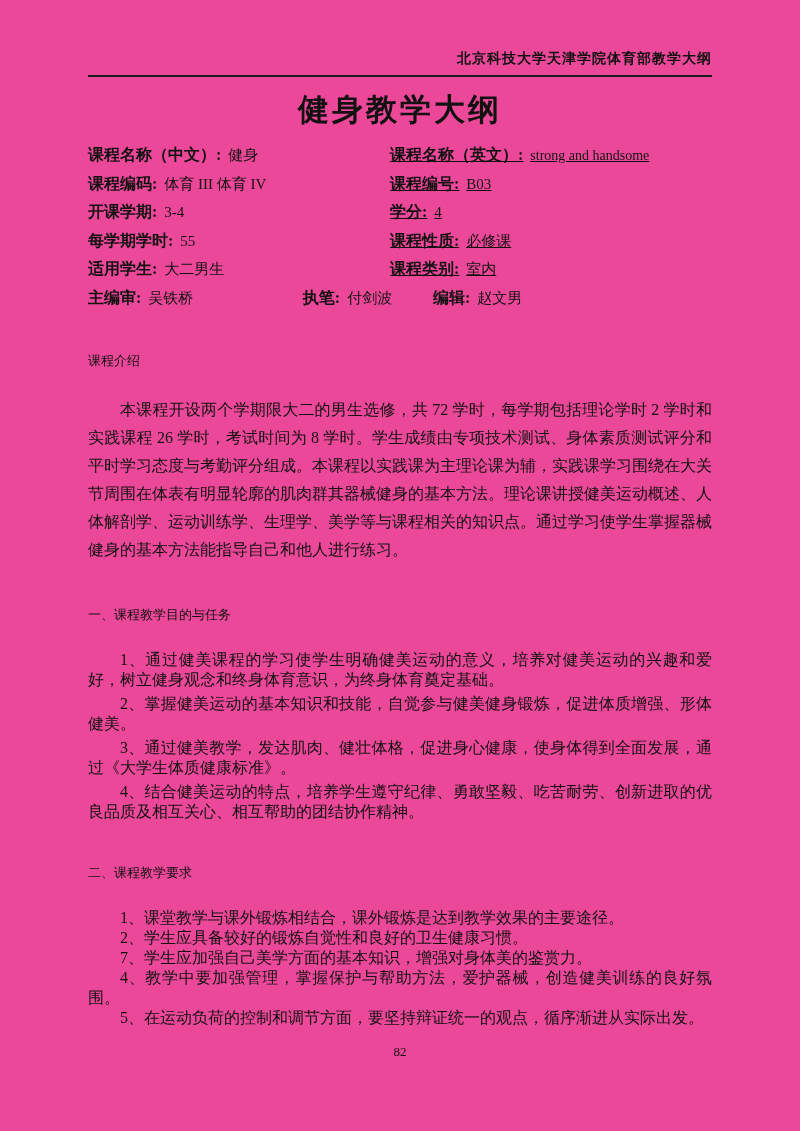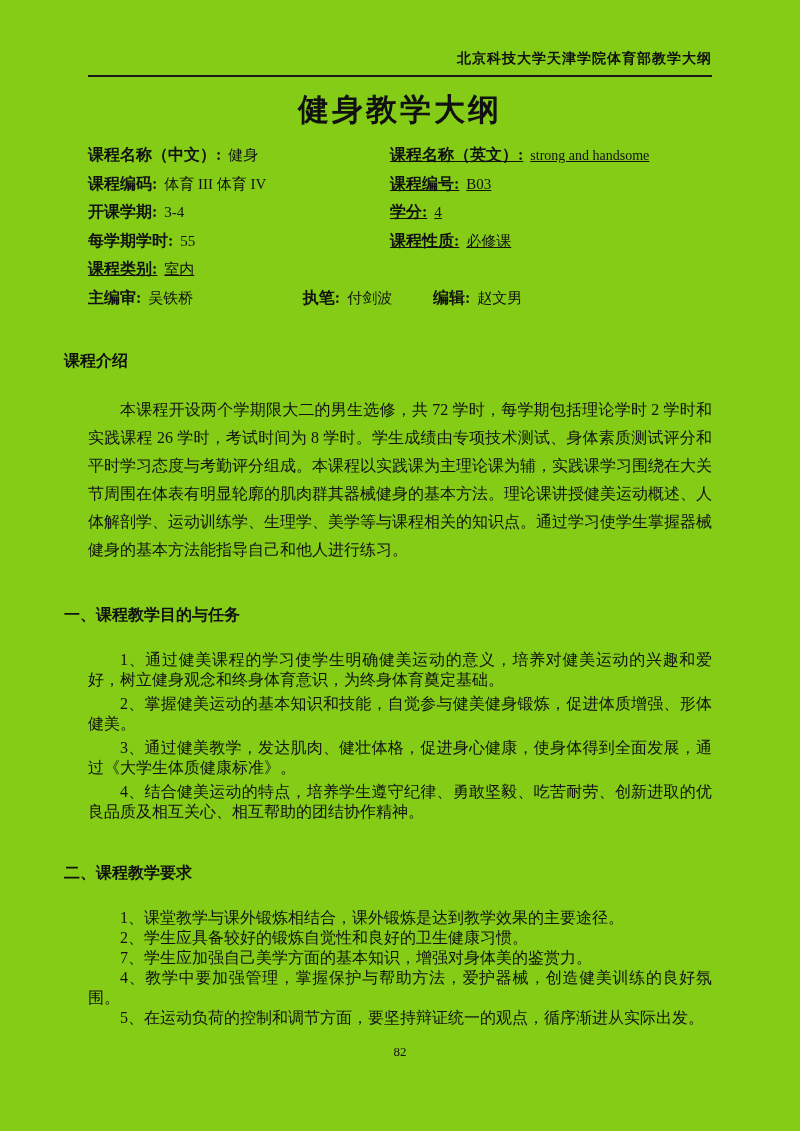--- a/index.html
+++ b/index.html
@@ -7,21 +7,21 @@
     padding: 0;
     background: #e8e8e8;
     font-family: "Liberation Serif", "DejaVu Serif", serif;
     color: #111;
   }
   .page {
     position: relative;
     width: 800px;
     height: 1131px;
     margin: 0 auto;
-    background: #84cc16;
+    background: #ec4899;
     overflow: hidden;
     box-sizing: border-box;
   }
   .header {
     margin: 50px 88px 0 88px;
     text-align: right;
     font-size: 14px;
     font-weight: bold;
     letter-spacing: 1px;
     padding-bottom: 7px;
@@ -45,23 +45,23 @@
   }
   .cell.left { width: 302px; flex: 0 0 302px; }
   .cell.right { flex: 1; text-decoration: underline; }
   .lbl { font-weight: bold; }
   .val { margin-left: 7px; font-size: 15px; }
   .val.eng { font-size: 14px; }
   .editors .ecell1 { width: 174px; flex: 0 0 174px; }
   .editors .ecell2 { width: 171px; flex: 0 0 171px; text-align: center; }
   .editors .ecell3 { flex: 1; }
   .section-heading {
-    margin: 40px 88px 0 64px;
-    font-size: 16px;
-    font-weight: bold;
+    margin: 40px 88px 0 88px;
+    font-size: 13px;
+    font-weight: normal;
     line-height: 22px;
   }
   .intro-heading { margin-top: 38px; }
   .body-text {
     margin: 24px 88px 0 88px;
     font-size: 16px;
     line-height: 28px;
     text-align: justify;
     text-indent: 2em;
   }
@@ -126,20 +126,23 @@
     <div class="irow">
       <div class="cell left">
         <span class="lbl">每学期学时:</span><span class="val">55</span>
       </div>
       <div class="cell right">
         <span class="lbl">课程性质:</span><span class="val">必修课</span>
       </div>
     </div>
 
     <div class="irow">
+      <div class="cell left">
+        <span class="lbl">适用学生:</span><span class="val">大二男生</span>
+      </div>
       <div class="cell right">
         <span class="lbl">课程类别:</span><span class="val">室内</span>
       </div>
     </div>
 
     <div class="irow editors">
       <div class="ecell1">
         <span class="lbl">主编审:</span><span class="val">吴铁桥</span>
       </div>
       <div class="ecell2">

